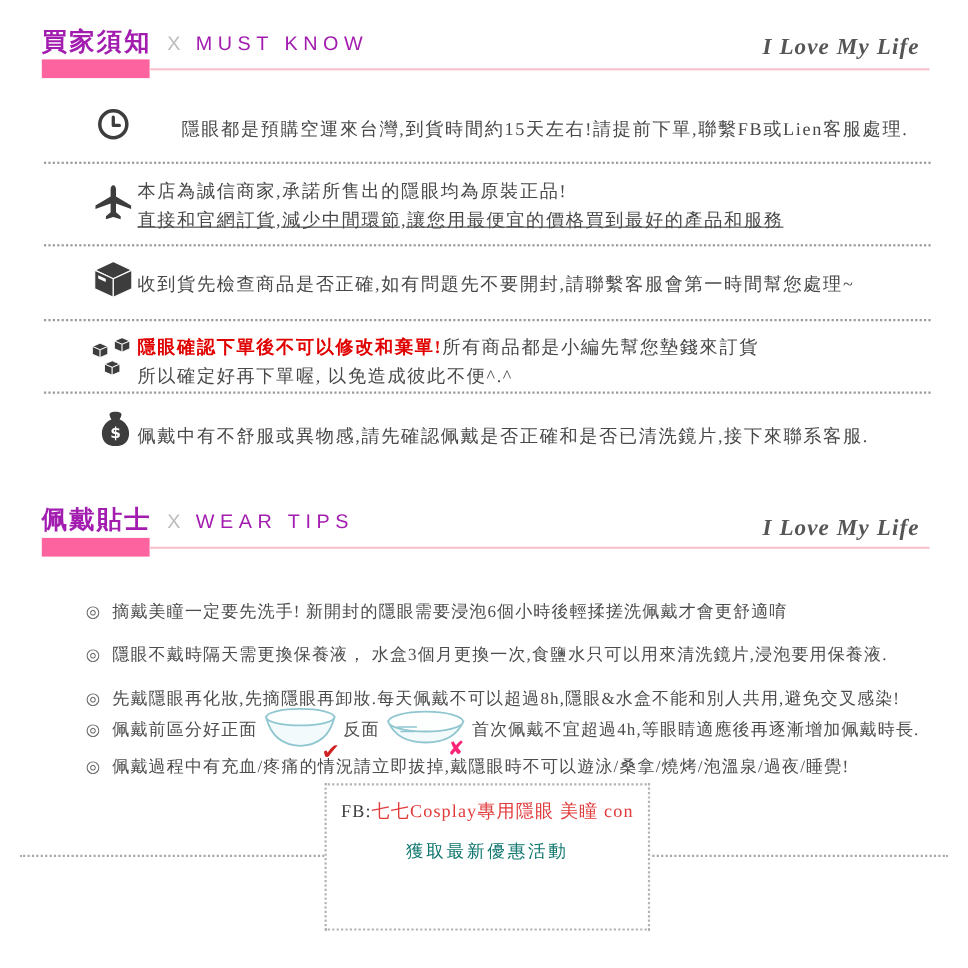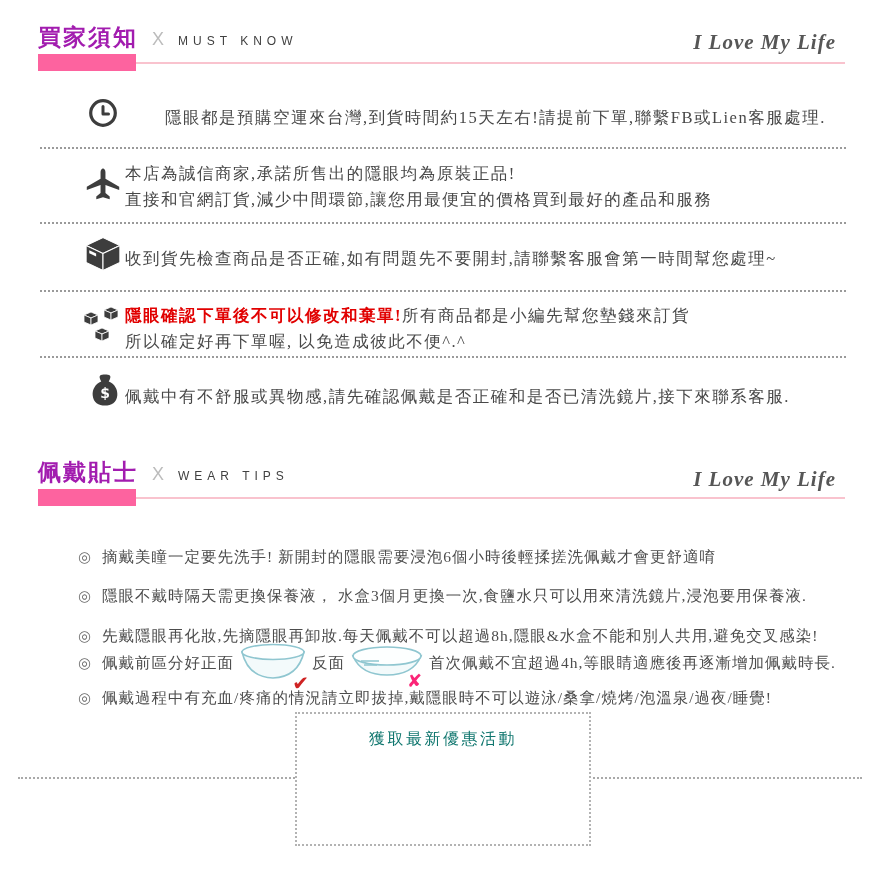--- a/index.html
+++ b/index.html
@@ -4,21 +4,21 @@
 <style>
   html,body{margin:0;padding:0;background:#ffffff;}
   .page{position:relative;width:880px;height:880px;background:#fff;overflow:hidden;
         font-family:"Liberation Serif","DejaVu Serif",serif;color:#484848;}
 
   
   .hdr{position:absolute;left:38px;display:flex;align-items:baseline;
        font-family:"Liberation Sans","DejaVu Sans",sans-serif;}
   .hdr-zh{font-size:23px;font-weight:700;color:#a21caf;letter-spacing:2px;}
   .hdr-x{font-size:18px;color:#bcbcbc;margin:0 14px;}
-  .hdr-en{font-size:12px;color:#404040;letter-spacing:5px;}
+  .hdr-en{font-size:18px;color:#a21caf;letter-spacing:5px;}
   .brand{position:absolute;right:44px;font-family:"Liberation Serif","DejaVu Serif",serif;
          font-style:italic;font-weight:700;font-size:21px;color:#565656;letter-spacing:1px;}
   .hdr-bar{position:absolute;left:38px;width:98px;height:17px;background:#fd639f;}
   .hdr-line{position:absolute;left:136px;width:709px;height:2px;background:#f9c3ce;}
 
   
   .mk-icon{position:absolute;}
   .mk-text{position:absolute;left:125px;width:720px;font-size:16.5px;letter-spacing:1.5px;
            line-height:25px;color:#484848;}
   .mk-highlight{color:#e10000;font-weight:700;}
@@ -68,21 +68,21 @@
   </div>
   <div class="mk-text" style="top:105px;padding-left:40px;">隱眼都是預購空運來台灣,到貨時間約15天左右!請提前下單,聯繫FB或Lien客服處理.</div>
   <div class="sep" style="top:147px;"></div>
 
   <div class="mk-icon" style="left:84px;top:166px;">
     <svg width="38" height="38" viewBox="0 0 34 34">
       <path d="M17 2.2 C18.3 2.2 19.2 3.8 19.2 5.6 V11.3 L31.5 18.6 V21.4 L19.2 17 V24.2 L23 27.4 V29.8 L17 28 L11 29.8 V27.4 L14.8 24.2 V17 L2.5 21.4 V18.6 L14.8 11.3 V5.6 C14.8 3.8 15.7 2.2 17 2.2 Z" fill="#3d3d3d"></path>
     </svg>
   </div>
   <div class="mk-text" style="top:161px;">本店為誠信商家,承諾所售出的隱眼均為原裝正品!</div>
-  <div class="mk-text" style="top:187px;">直接和官網訂貨,減少中間環節,讓您用最便宜的價格買到最好的產品和服務</div>
+  <div class="mk-text" style="top:187px;text-decoration:underline;">直接和官網訂貨,減少中間環節,讓您用最便宜的價格買到最好的產品和服務</div>
   <div class="sep" style="top:222px;"></div>
 
   <div class="mk-icon" style="left:84px;top:236px;">
     <svg width="38" height="36" viewBox="0 0 36 34">
       <polygon points="18,1.5 34,9 18,16.5 2,9" fill="#3d3d3d" stroke="#ffffff" stroke-width="1"></polygon>
       <polygon points="2,9 18,16.5 18,32.5 2,25" fill="#3d3d3d" stroke="#ffffff" stroke-width="1"></polygon>
       <polygon points="18,16.5 34,9 34,25 18,32.5" fill="#3d3d3d" stroke="#ffffff" stroke-width="1"></polygon>
       <polygon points="5,13.5 11.5,16.5 11.5,19.3 5,16.3" fill="#ffffff"></polygon>
     </svg>
   </div>
@@ -154,16 +154,17 @@
       </svg>
       <span class="mark mark-cross">✘</span>
     </span>
     <span>首次佩戴不宜超過4h,等眼睛適應後再逐漸增加佩戴時長.</span>
   </div>
 
   <div class="tip" style="top:686px;"><span class="tip-bullet">◎</span><span>佩戴過程中有充血/疼痛的情況請立即拔掉,戴隱眼時不可以遊泳/桑拿/燒烤/泡溫泉/過夜/睡覺!</span></div>
 
   <div class="bottom-line"></div>
   <div class="follow-box">
+    <div class="fb-line2"><span>FB:</span><span class="fb-red">七七Cosplay專用隱眼 美瞳 con</span></div>
     <div class="fb-line3">獲取最新優惠活動</div>
   </div>
 
 </div>
 
 </body></html>

